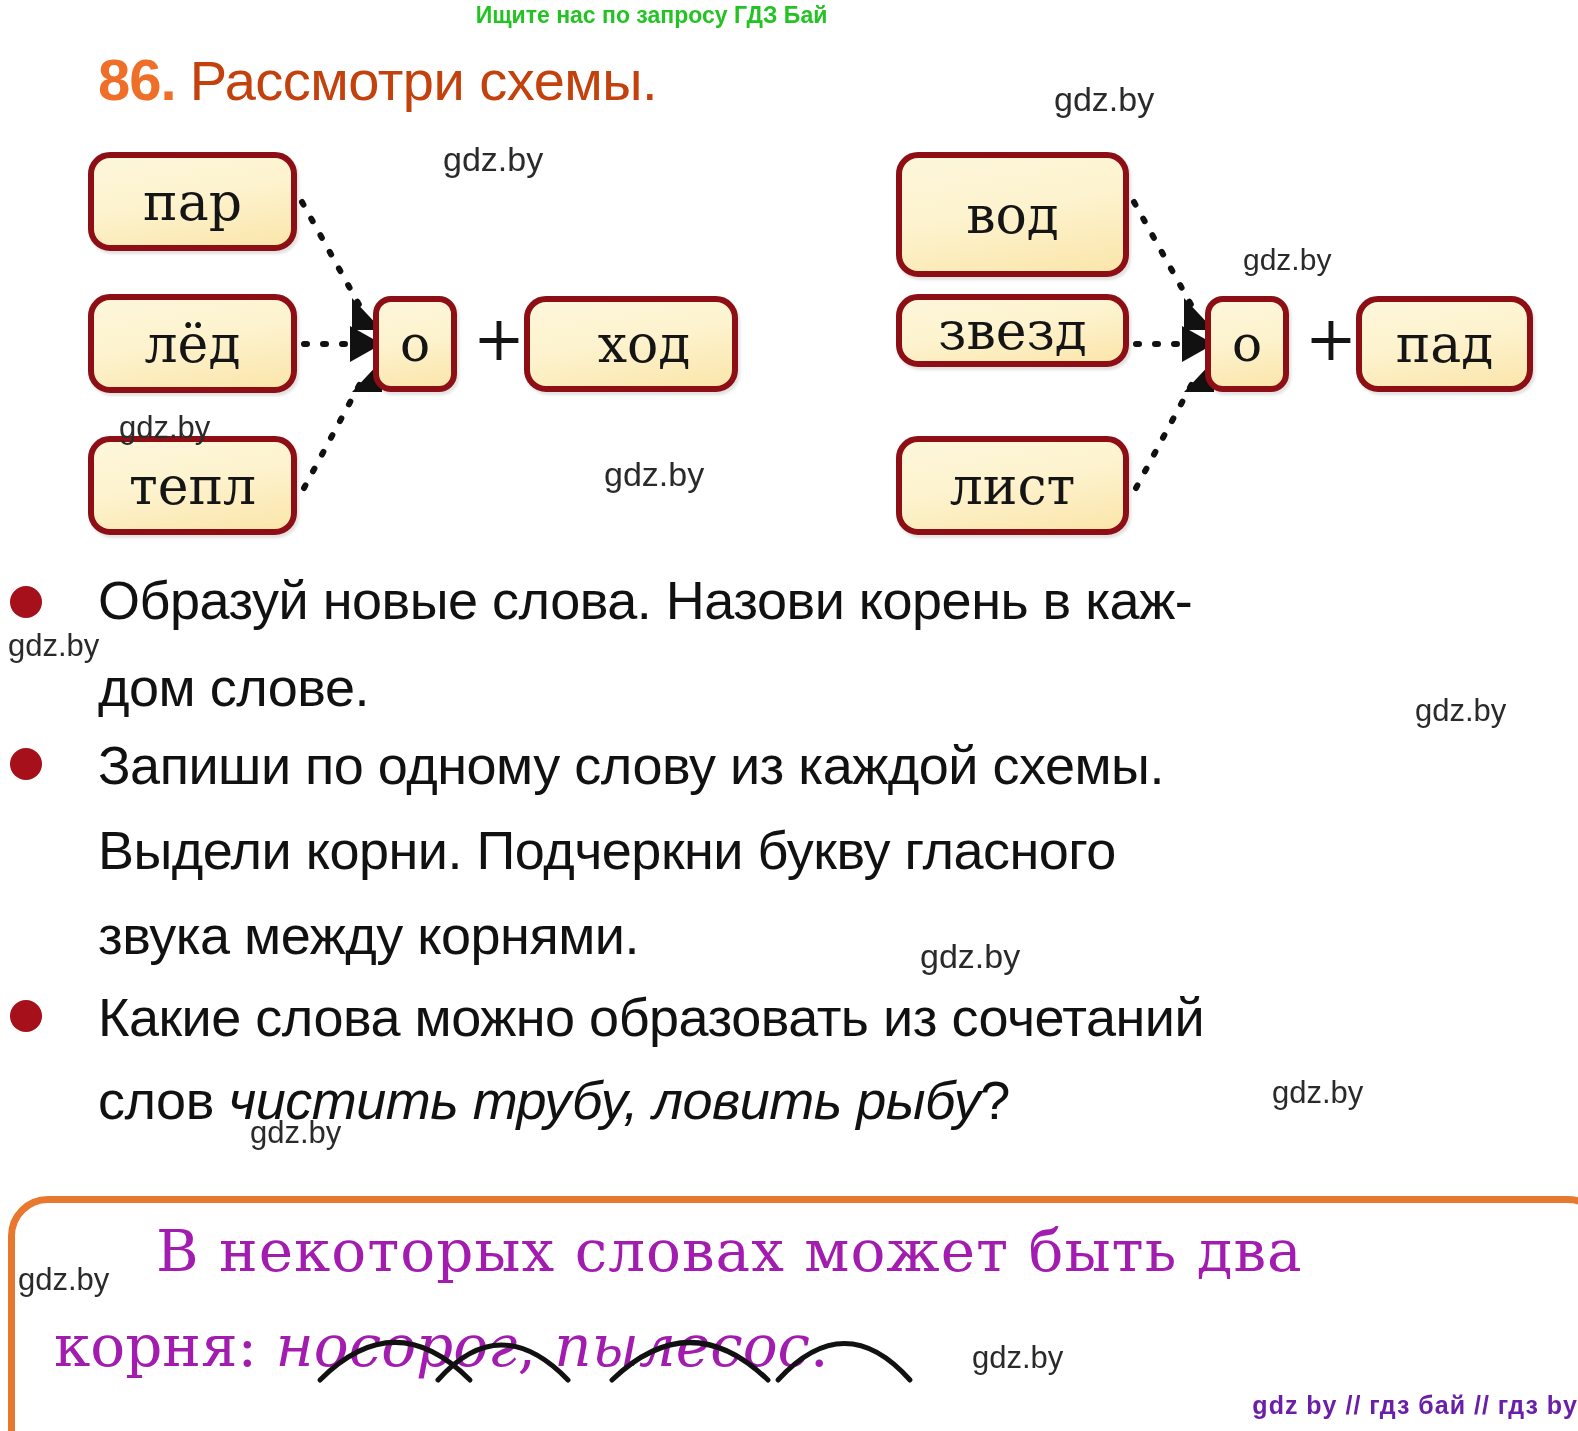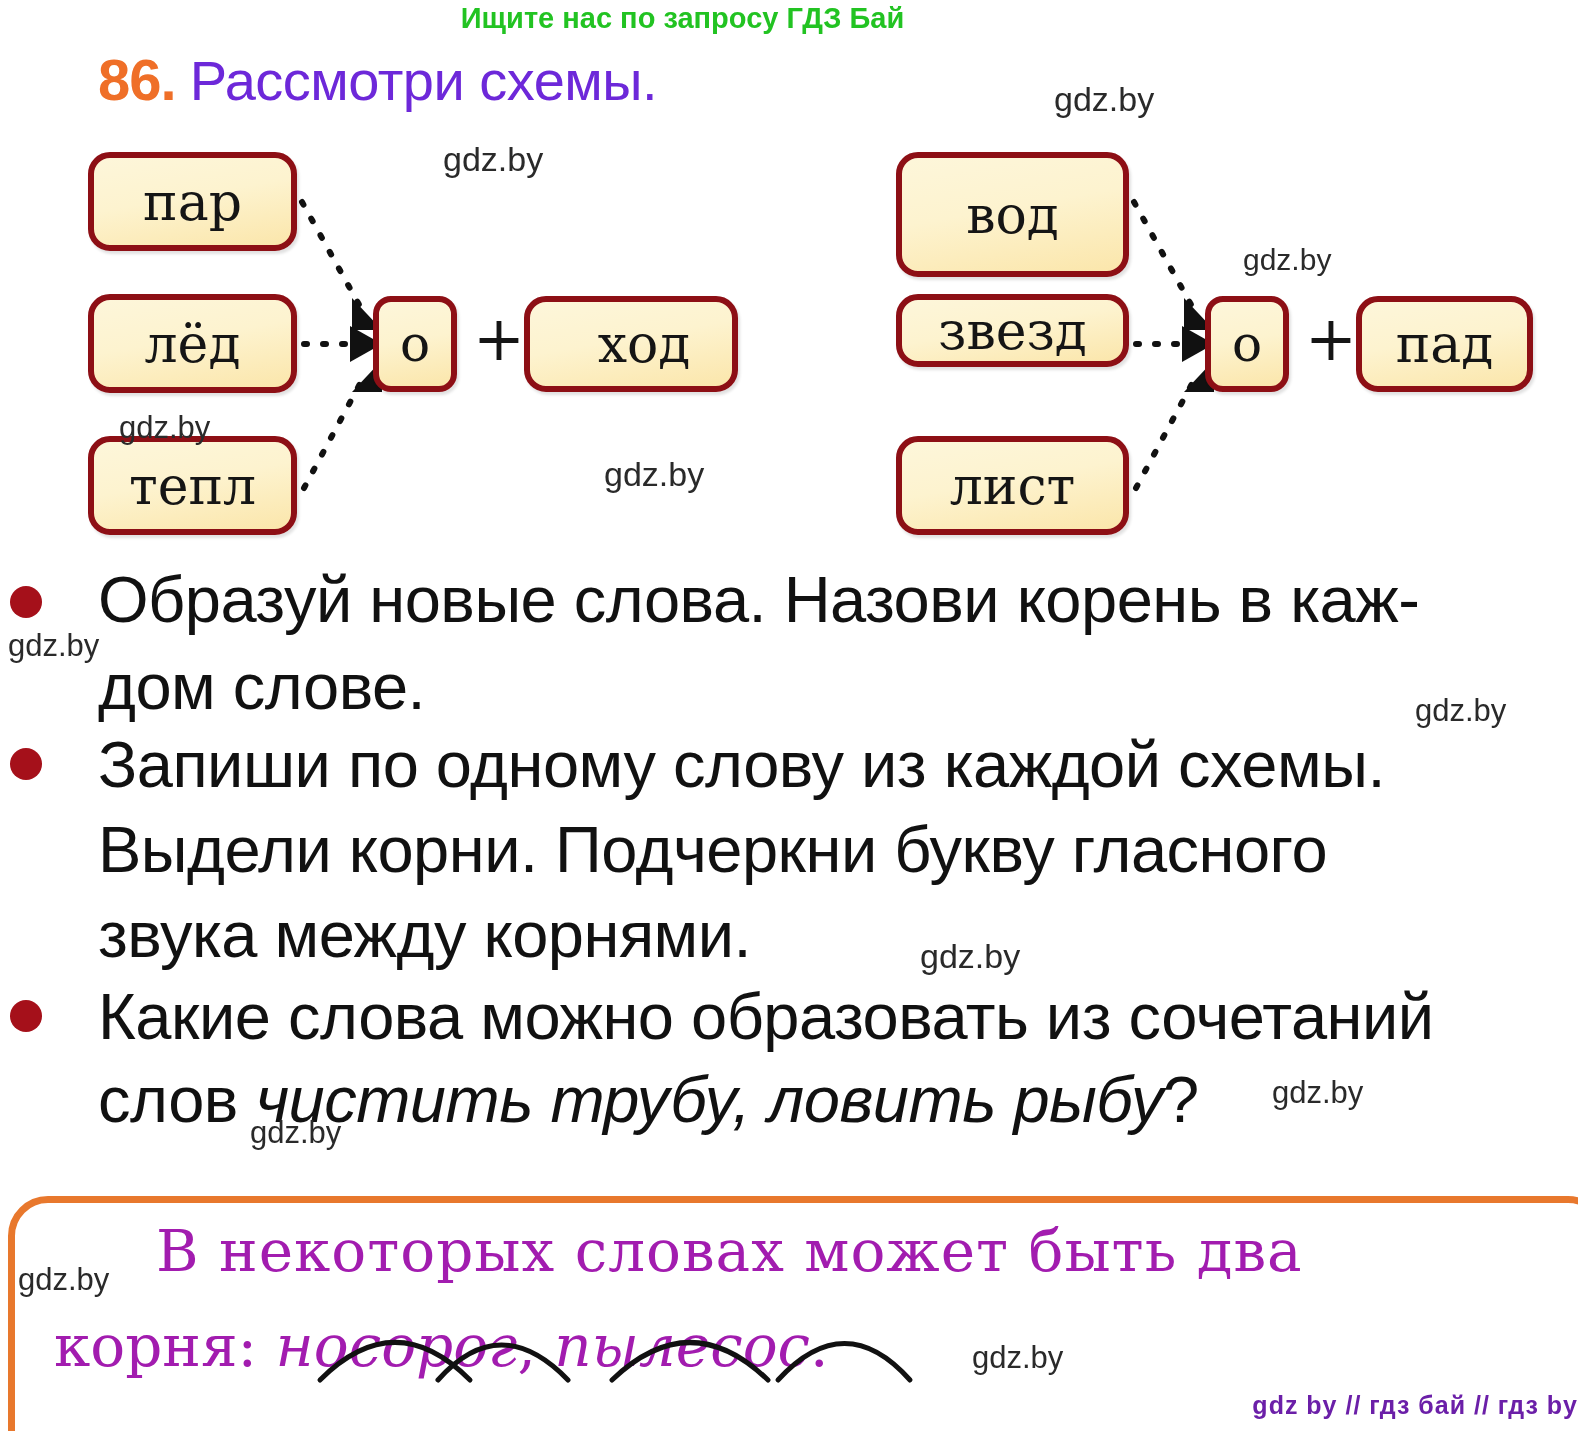--- a/index.html
+++ b/index.html
@@ -17,43 +17,42 @@
   }
 
   
   .top-banner {
     position: absolute;
     top: 2px;
     left: 0;
     width: 1303px;
     text-align: center;
     color: #22c322;
-    font-size: 29px;
+    font-size: 23px;
     font-weight: bold;
     font-family: "Liberation Sans", sans-serif;
     letter-spacing: 0px;
-    margin-left: 31px;
   }
 
   
   .heading {
     position: absolute;
     top: 46px;
     left: 98px;
     white-space: nowrap;
   }
   .heading .num {
     color: #ef6f28;
     font-size: 58px;
     font-weight: bold;
     font-family: "Liberation Sans", sans-serif;
     letter-spacing: -1px;
   }
   .heading .ttl {
-    color: #6d28d9;
+    color: #c2410c;
     font-size: 56px;
     font-family: "Liberation Sans", sans-serif;
     font-weight: 400;
     margin-left: 14px;
     letter-spacing: -0.5px;
   }
 
   
   .wbox {
     position: absolute;
@@ -94,21 +93,21 @@
     position: absolute;
     width: 32px;
     height: 32px;
     border-radius: 50%;
     background: #a5101a;
   }
   .btext {
     position: absolute;
     color: #111111;
     font-family: "Liberation Sans", sans-serif;
-    font-size: 65px;
+    font-size: 54px;
     line-height: 64px;
     letter-spacing: -0.5px;
     white-space: nowrap;
   }
   .btext i {
     font-style: italic;
   }
 
   
   .notebox {

